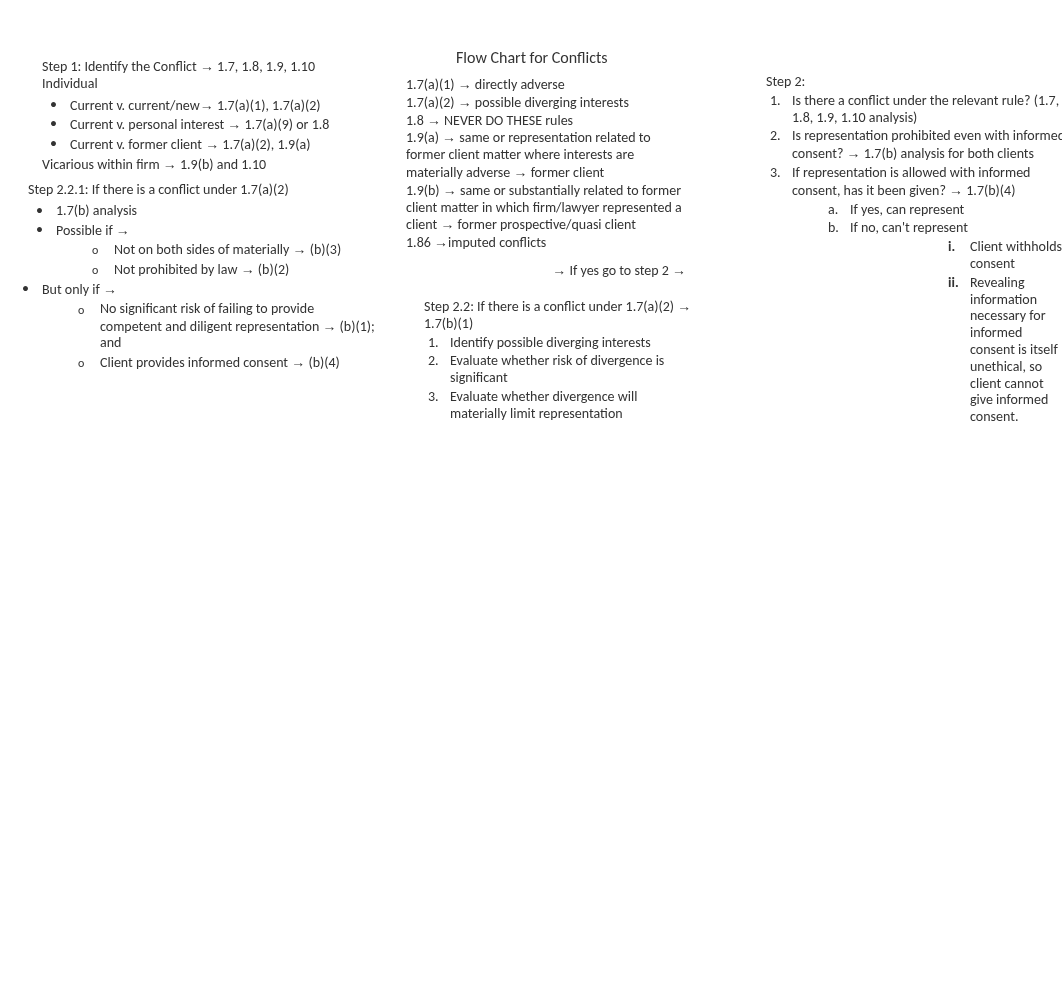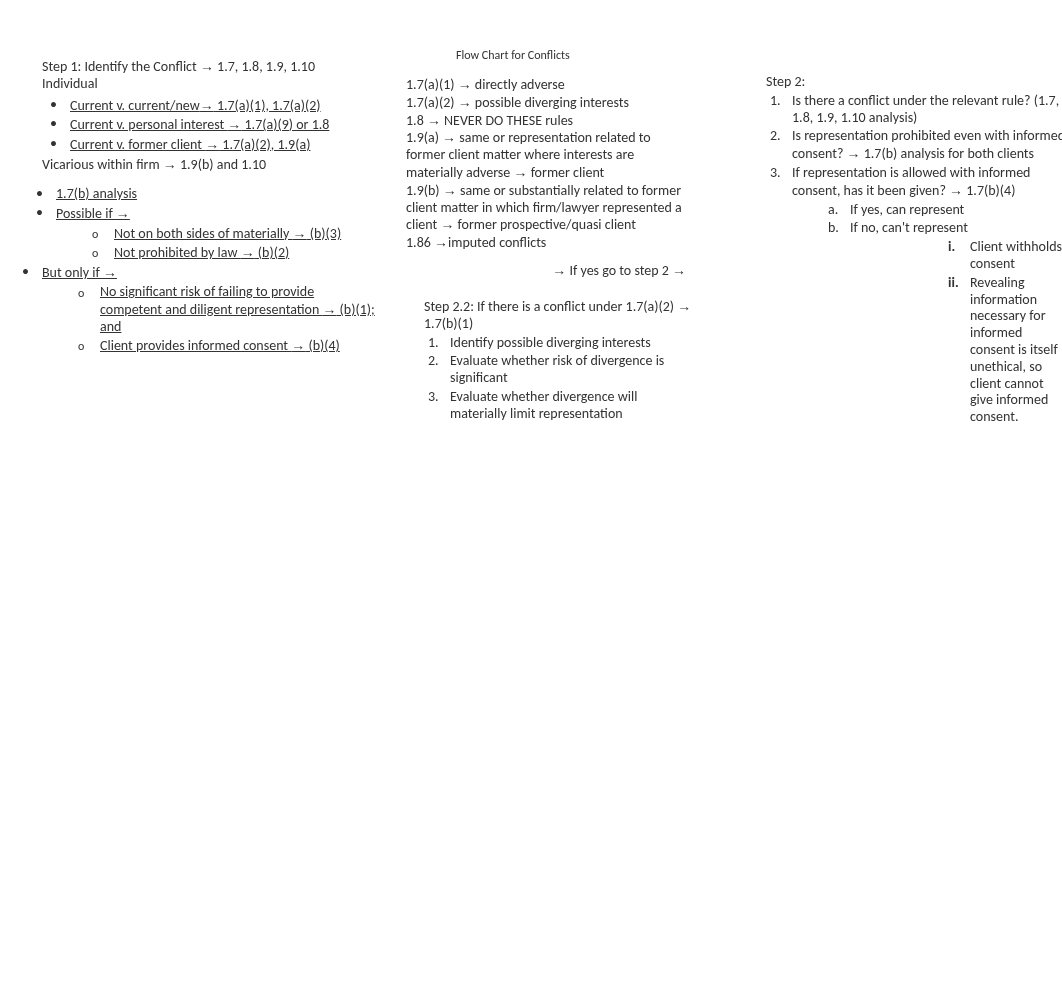--- a/index.html
+++ b/index.html
@@ -10,41 +10,40 @@
     font-family: Calibri, Arial, sans-serif;
     font-size: 14px;
     color: #333;
     background: #fff;
     position: relative;
   }
   .title {
     position: absolute;
     top: 48px;
     left: 456px;
-    font-size: 12px;
+    font-size: 16px;
     font-weight: normal;
   }
   .box {
     position: absolute;
     line-height: 1.2;
   }
   .box1 { top: 58px; left: 42px; width: 300px; }
   .box2 { top: 76px; left: 406px; width: 280px; }
   .box3 { top: 74px; left: 766px; width: 300px; }
   .box4 { top: 182px; left: 28px; width: 350px; }
   .box5 { top: 298px; left: 424px; width: 270px; }
 
   .arrow {
     font-family: Arial, sans-serif;
   }
   ul.bulleted {
     list-style: none;
     margin: 4px 0 0 0;
     padding: 0;
-    text-decoration: underline;
   }
   ul.bulleted > li {
     position: relative;
     padding-left: 28px;
     margin-bottom: 2px;
   }
   ul.bulleted > li::before {
     content: "•";
     position: absolute;
     left: 8px;
@@ -171,20 +170,21 @@
             <li>Client withholds consent</li>
             <li>Revealing information necessary for informed consent is itself unethical, so client cannot give informed consent.</li>
           </ol>
         </li>
       </ol>
     </li>
   </ol>
 </div>
 
 <div class="box box4">
+  <div>Step 2.2.1: If there is a conflict under 1.7(a)(2)</div>
   <ul class="bulleted">
     <li>1.7(b) analysis</li>
     <li><span>Possible if </span><span class="arrow">→</span>
       <ul class="circ">
         <li><span>Not on both sides of materially </span><span class="arrow">→</span><span> (b)(3)</span></li>
         <li><span>Not prohibited by law </span><span class="arrow">→</span><span> (b)(2)</span></li>
       </ul>
     </li>
     <li style="margin-left:-14px;"><span>But only if </span><span class="arrow">→</span>
       <ul class="circ">

